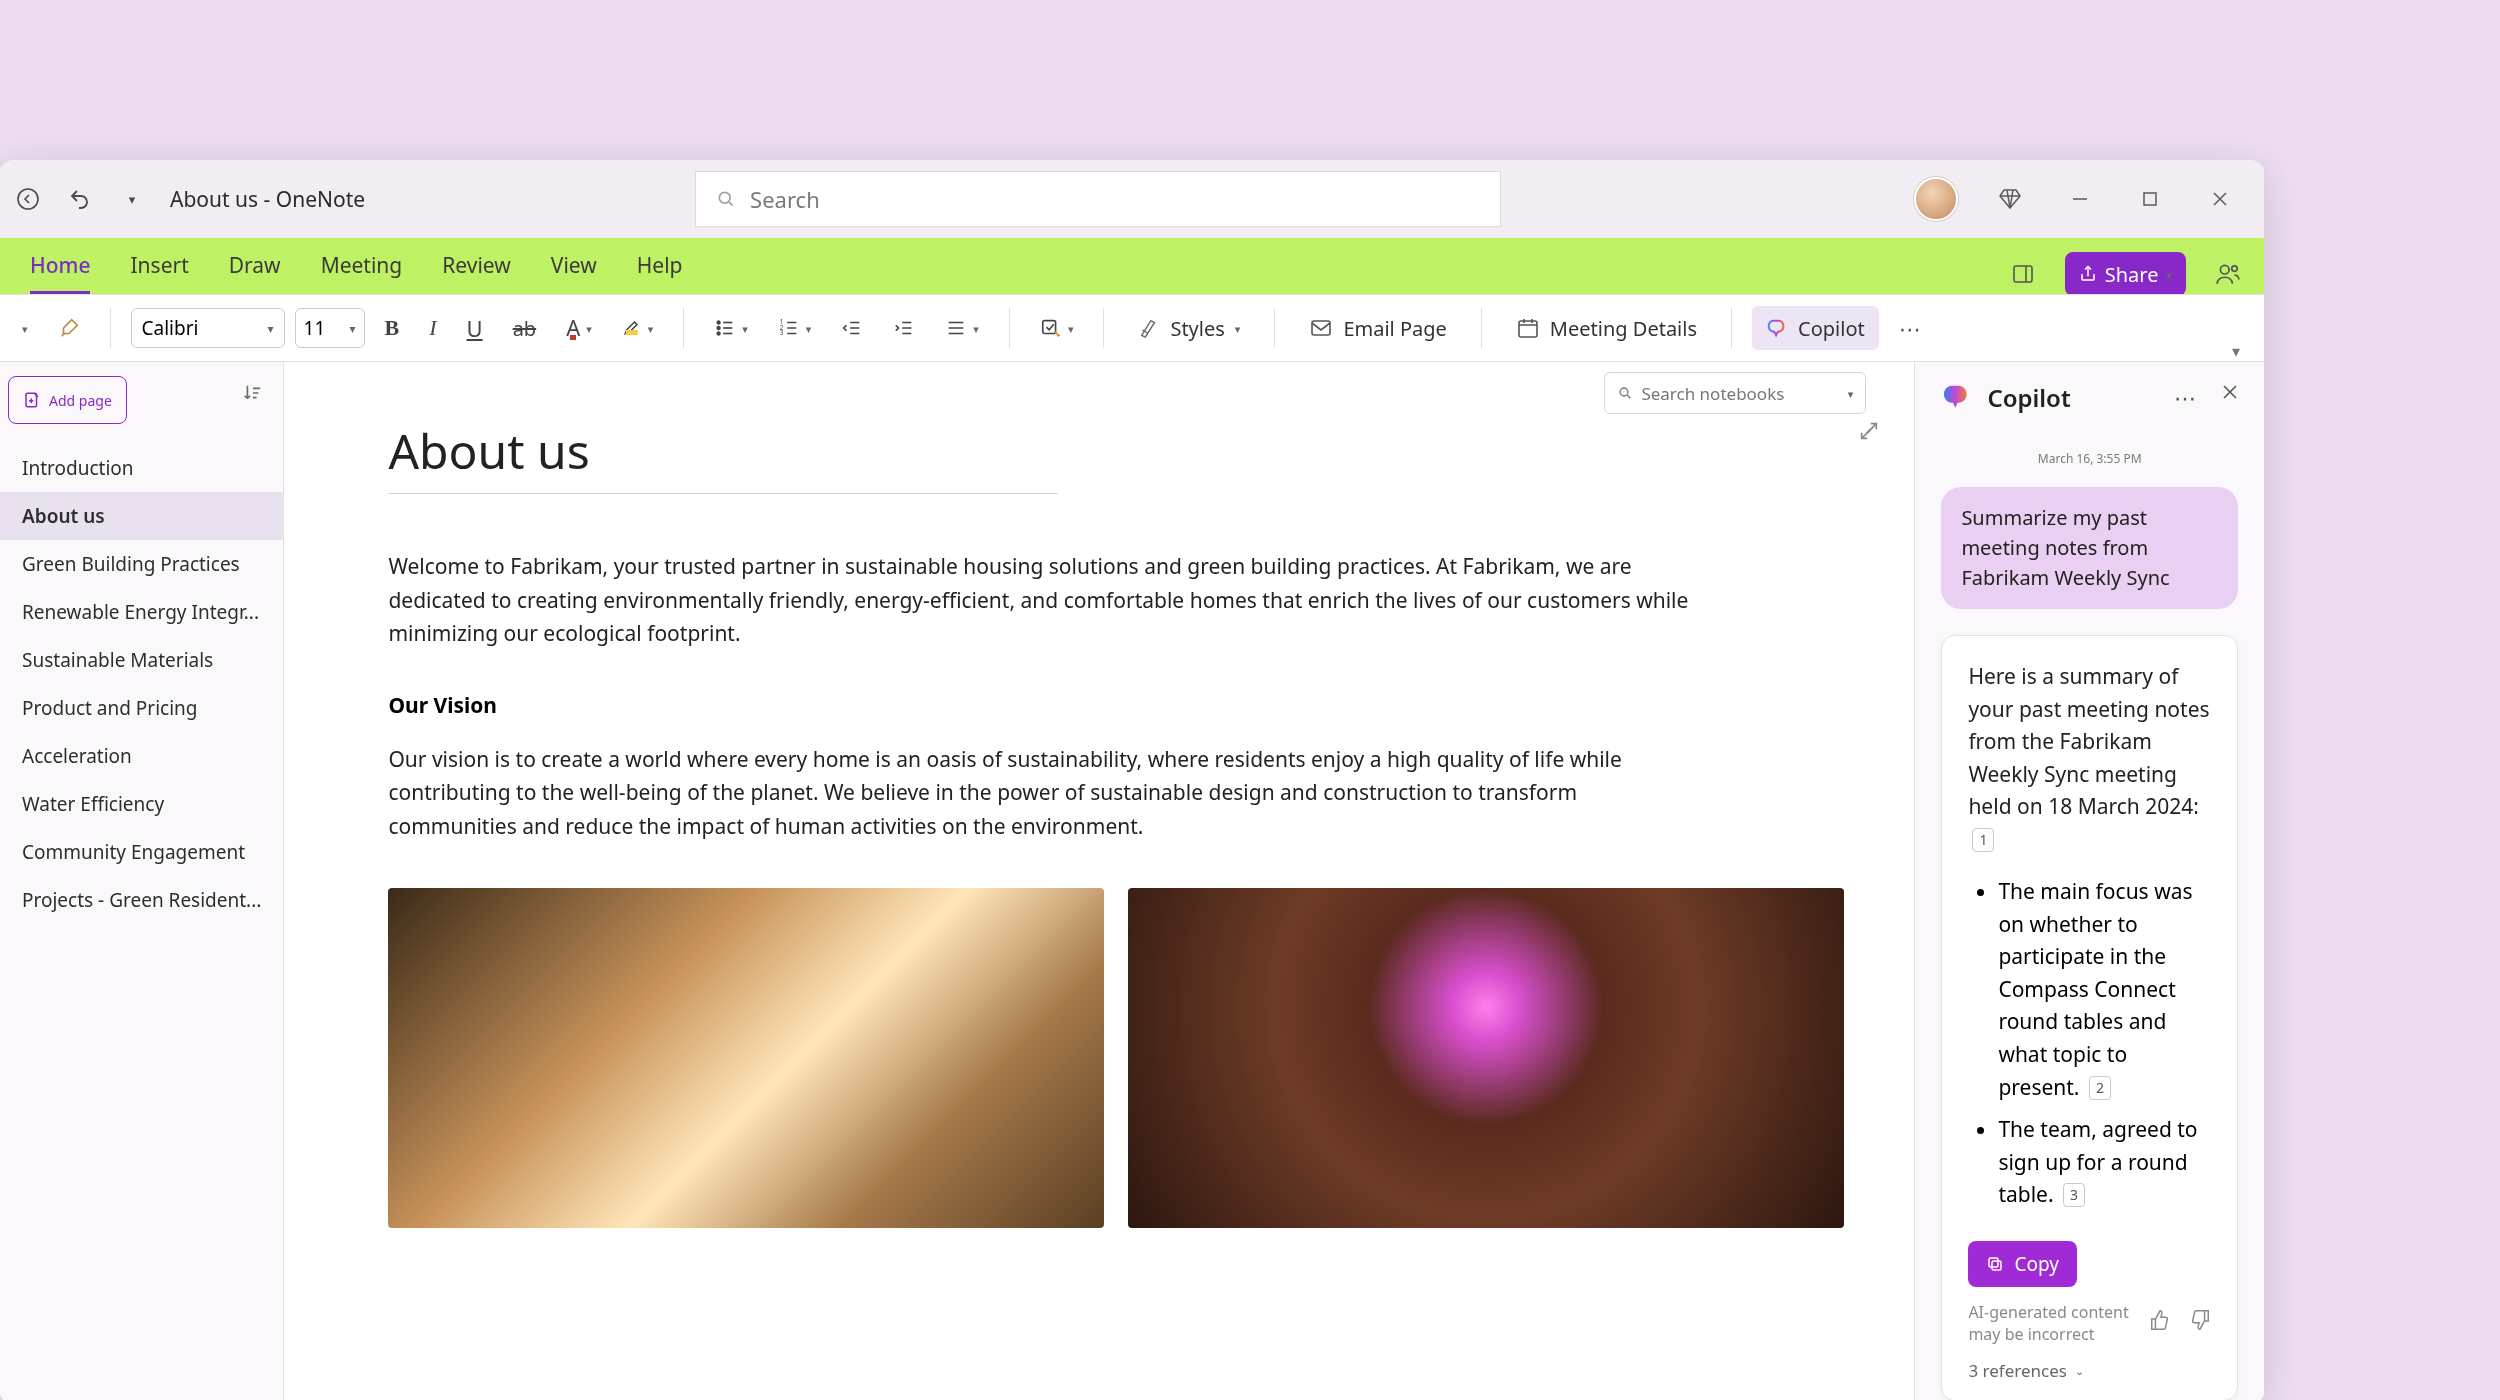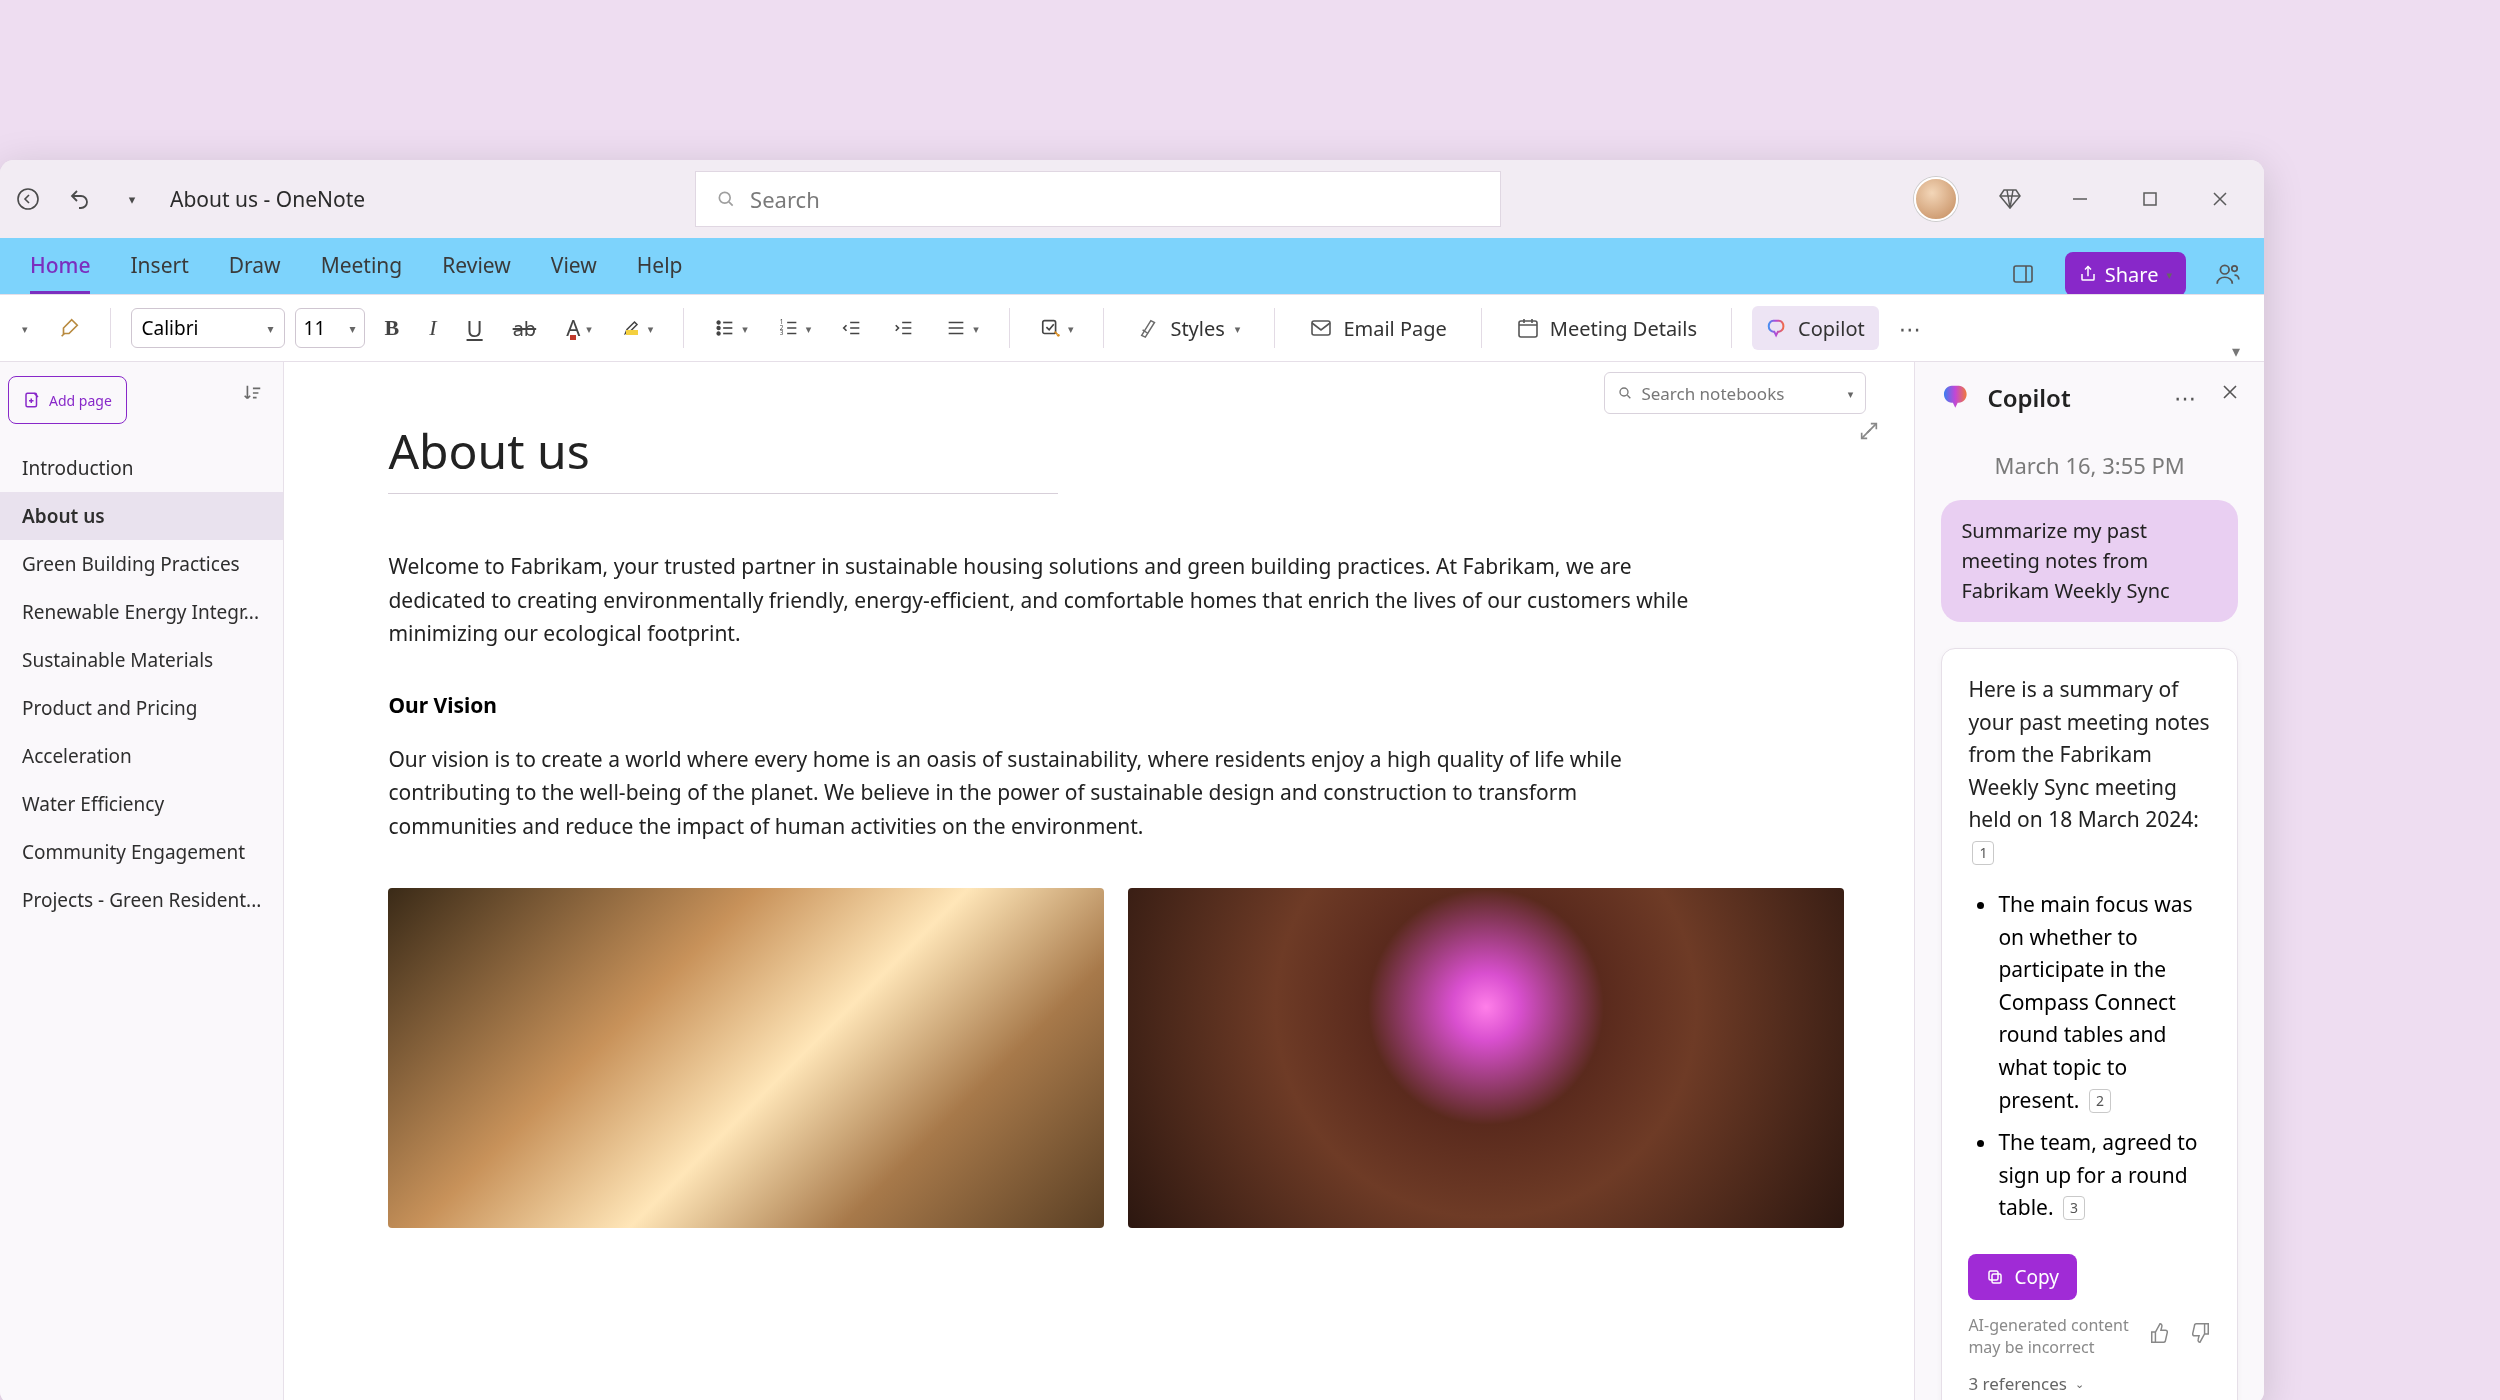--- a/index.html
+++ b/index.html
@@ -9,21 +9,21 @@
   .titlebar { height:78px; display:flex; align-items:center; padding:0 10px; background:#f2ecf3; }
   .titlebar .navcluster { display:flex; align-items:center; gap:16px; padding-left:0; }
   .titlebar .icnbtn { width:36px; height:36px; display:flex; align-items:center; justify-content:center; color:#4b4b4b; font-size:22px; border-radius:6px; cursor:pointer; }
   .titlebar .title { margin-left:20px; font-size:21px; color:#2b2b2b; }
   .searchbox { margin-left:330px; width:806px; height:56px; background:#ffffff; border:1px solid #e0d7e2; border-radius:0; display:flex; align-items:center; padding:0 20px; color:#7a7a7a; font-size:22px; gap:14px;}
   .searchbox svg{opacity:.7}
   .winbtns { margin-left:auto; display:flex; align-items:center; gap:34px; padding-right:16px;}
   .winbtns .avatar { width:44px; height:44px; border-radius:50%; background:radial-gradient(circle at 40% 35%, #f3d6b8, #c38a5c); border:2px solid #fff; box-shadow:0 0 0 1px #ccc;}
   .winbtns .icnbtn { color:#5b5b5b; }
   
-  .tabs { height:56px; display:flex; align-items:flex-end; padding-left:30px; gap:40px; background:#7dd3fc;}
+  .tabs { height:56px; display:flex; align-items:flex-end; padding-left:30px; gap:40px; background:#bef264;}
   .tabs .tab { font-size:21px; color:#3a3a3a; padding-bottom:12px; cursor:pointer; border-bottom:3px solid transparent;}
   .tabs .tab.active{ color:#7b2fbf; border-bottom-color:#7b2fbf; font-weight:500;}
   .tabsright{ position:absolute; right:18px; top:86px; height:56px; display:flex; align-items:center; gap:24px;}
   .tabsright .icnbtn{ color:#555; width:36px; height:36px; display:flex; align-items:center; justify-content:center;}
   .sharebtn{ background:#8828c9; color:#fff; height:44px; padding:0 14px; border-radius:8px; display:flex; align-items:center; gap:8px; font-size:20px; cursor:pointer;}
   
   .toolbar { height:68px; background:#ffffff; border-top:1px solid #e6dfe8; border-bottom:1px solid #e6dfe8; display:flex; align-items:center; padding-left:12px; gap:10px;}
   .toolbar .sep{ width:1px; height:40px; background:#e3dbe5; margin:0 10px;}
   .toolbar .tb{ height:44px; display:flex; align-items:center; justify-content:center; padding:0 10px; color:#444; font-size:20px; border-radius:6px; cursor:pointer; gap:6px;}
   .toolbar .fontsel{ border:1px solid #cfc6d1; border-radius:6px; height:40px; width:154px; display:flex; align-items:center; padding:0 10px; font-size:19px; gap:auto;}
@@ -63,21 +63,21 @@
   .imgs{ display:flex; gap:24px; margin-top:44px;}
   .fakeimg{ width:716px; height:340px; border-radius:4px; background:#333;}
   .fakeimg.a{ background:linear-gradient(135deg,#3a2a17 0%,#c8925a 35%,#ffe6b8 55%,#a7794a 75%,#5a3f24 100%);}
   .fakeimg.b{ background:radial-gradient(circle at 50% 35%,#ff7fe9 0%,#d94fcf 8%,#5a2a1d 28%,#6e3b26 50%,#2c1710 100%);}
   
   .copilot{ width:526px; background:#faf8fb; border-left:1px solid #e7e0e9; display:flex; flex-direction:column;}
   .cohead{ height:70px; display:flex; align-items:center; padding:0 24px; gap:14px;}
   .cohead .cname{ font-size:24px; font-weight:600; color:#222;}
   .cohead .right{ margin-left:auto; display:flex; gap:22px; color:#555;}
   .cobody{ padding:10px 26px 0 26px; flex:1; overflow:hidden; display:flex; flex-direction:column;}
-  .cotime{ text-align:center; color:#7a7a7a; font-size:22px; margin:8px 0 20px;}
+  .cotime{ text-align:center; color:#7a7a7a; font-size:12px; margin:8px 0 20px;}
   .userbubble{ align-self:flex-end; max-width:420px; background:#e9cff2; color:#222; font-size:20px; line-height:1.5; padding:16px 20px; border-radius:20px;}
   .card{ margin-top:26px; background:#ffffff; border:1px solid #e6dfe8; border-radius:14px; padding:24px 26px 18px 26px; box-shadow:0 2px 6px rgba(0,0,0,.04);}
   .card p.lead{ font-size:21px; line-height:1.55; color:#222;}
   .cite{ display:inline-flex; align-items:center; justify-content:center; min-width:20px; height:24px; padding:0 6px; border:1px solid #c9c9c9; border-radius:4px; font-size:14px; line-height:1; vertical-align:2px; margin-left:4px; color:#555;}
   .card ul{ margin:20px 0 0 30px; font-size:21px; line-height:1.55;}
   .card li{ margin-bottom:10px;}
   .copybtn{ margin-top:20px; display:inline-flex; align-items:center; gap:10px; background:#a02bd6; color:#fff; font-size:19px; height:46px; padding:0 18px; border-radius:8px; cursor:pointer;}
   .cardfoot{ display:flex; align-items:center; margin-top:14px; gap:18px;}
   .cardfoot .warn{ font-size:16px; color:#8a8a8a; margin-right:auto;}
   .cardfoot .thumb{ color:#888; cursor:pointer;}

